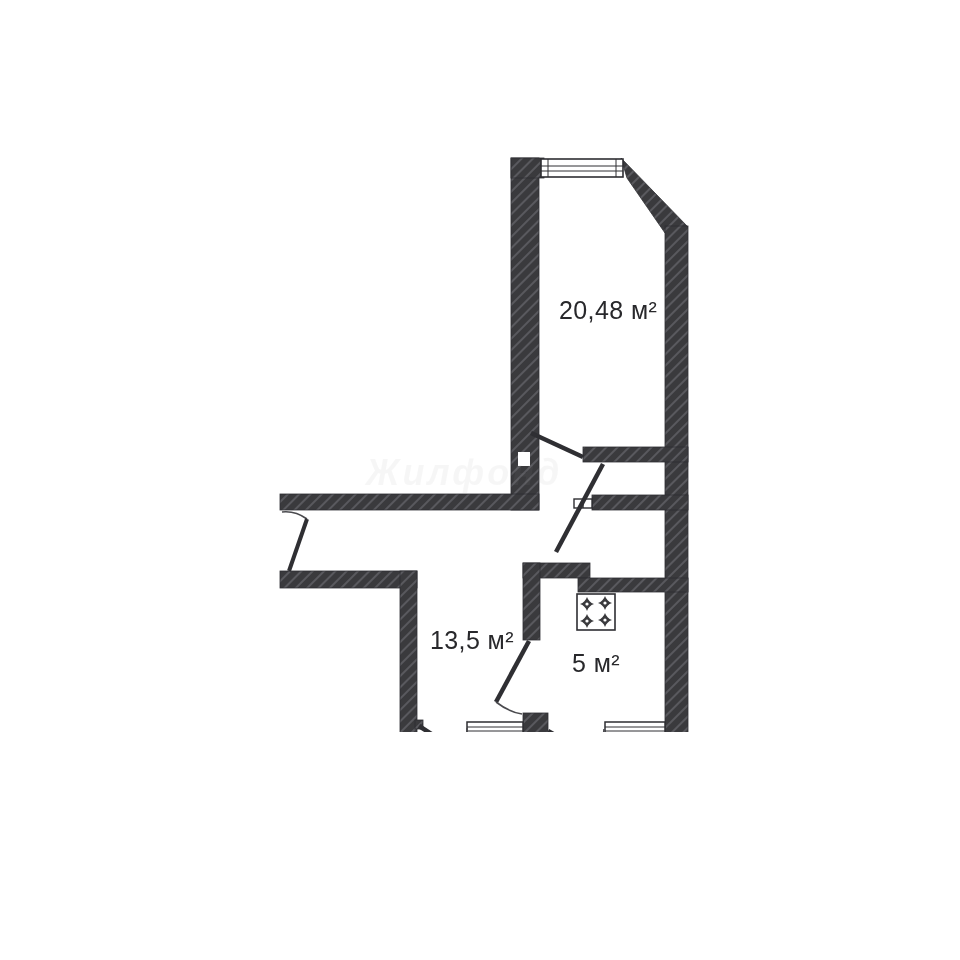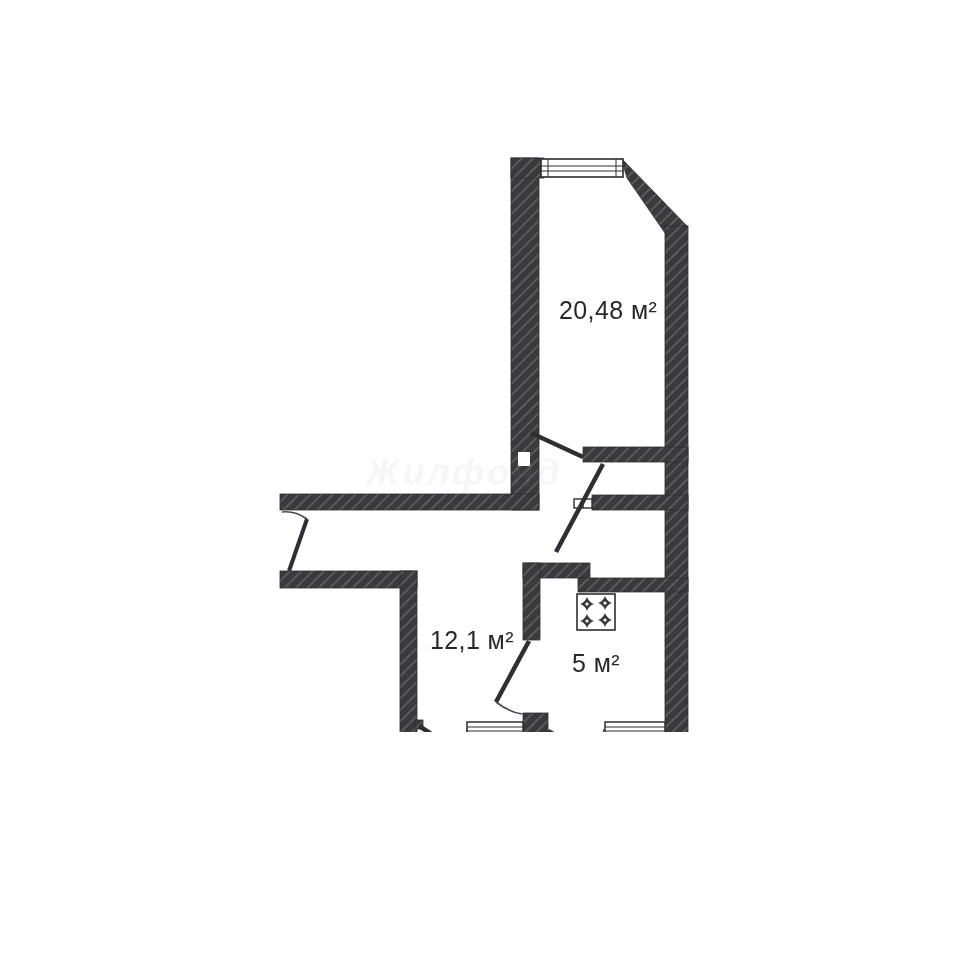--- a/index.html
+++ b/index.html
@@ -174,21 +174,21 @@
         <circle cx="587" cy="604" r="1.6"></circle>
         <circle cx="605" cy="603" r="1.6"></circle>
         <circle cx="587" cy="621" r="1.6"></circle>
         <circle cx="605" cy="620" r="1.6"></circle>
       </g>
     </g>
   </svg>
 
   <div class="area-label" id="label-living">20,48 м²</div>
 
-  <div class="area-label" id="label-room">12,1 м²</div>
+  <div class="area-label" id="label-room">13,5 м²</div>
 
   <div class="area-label" id="label-kitchen">5 м²</div>
 
   <div class="watermark" id="watermark-center">Жилфонд</div>
 
   <div class="watermark" id="watermark-bottom">Жилфонд</div>
 
 </div>
 
 </body></html>

